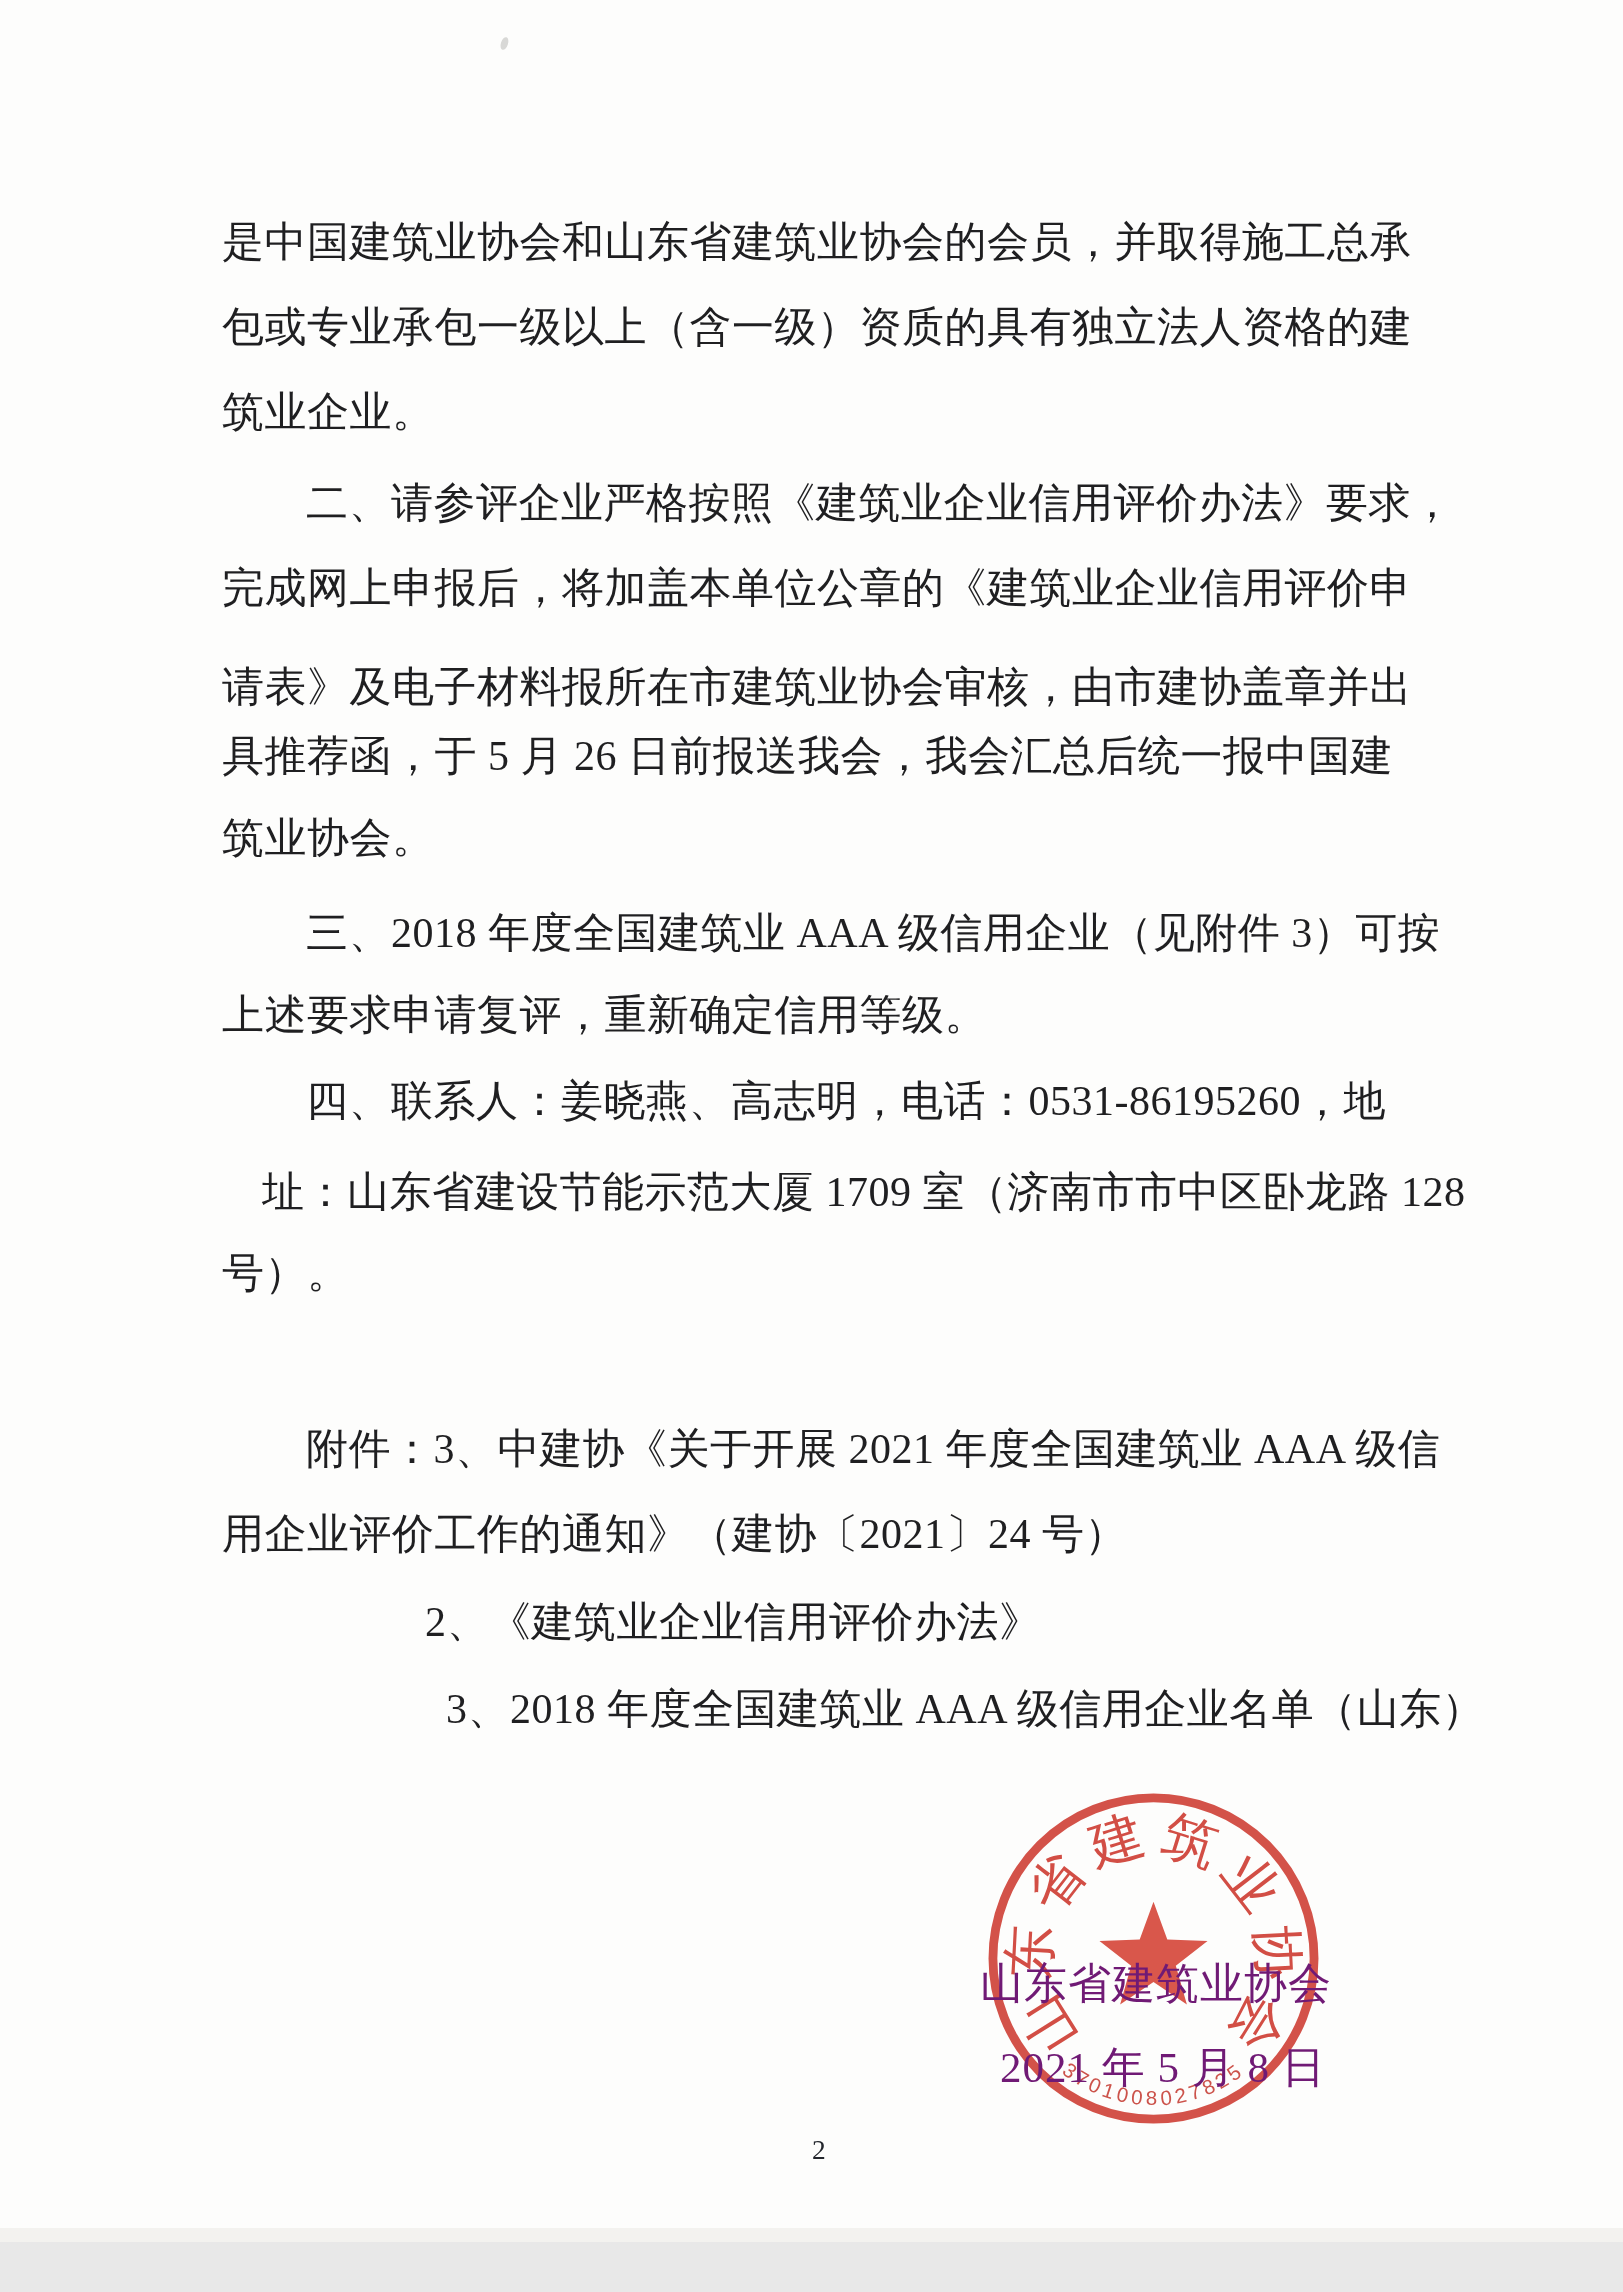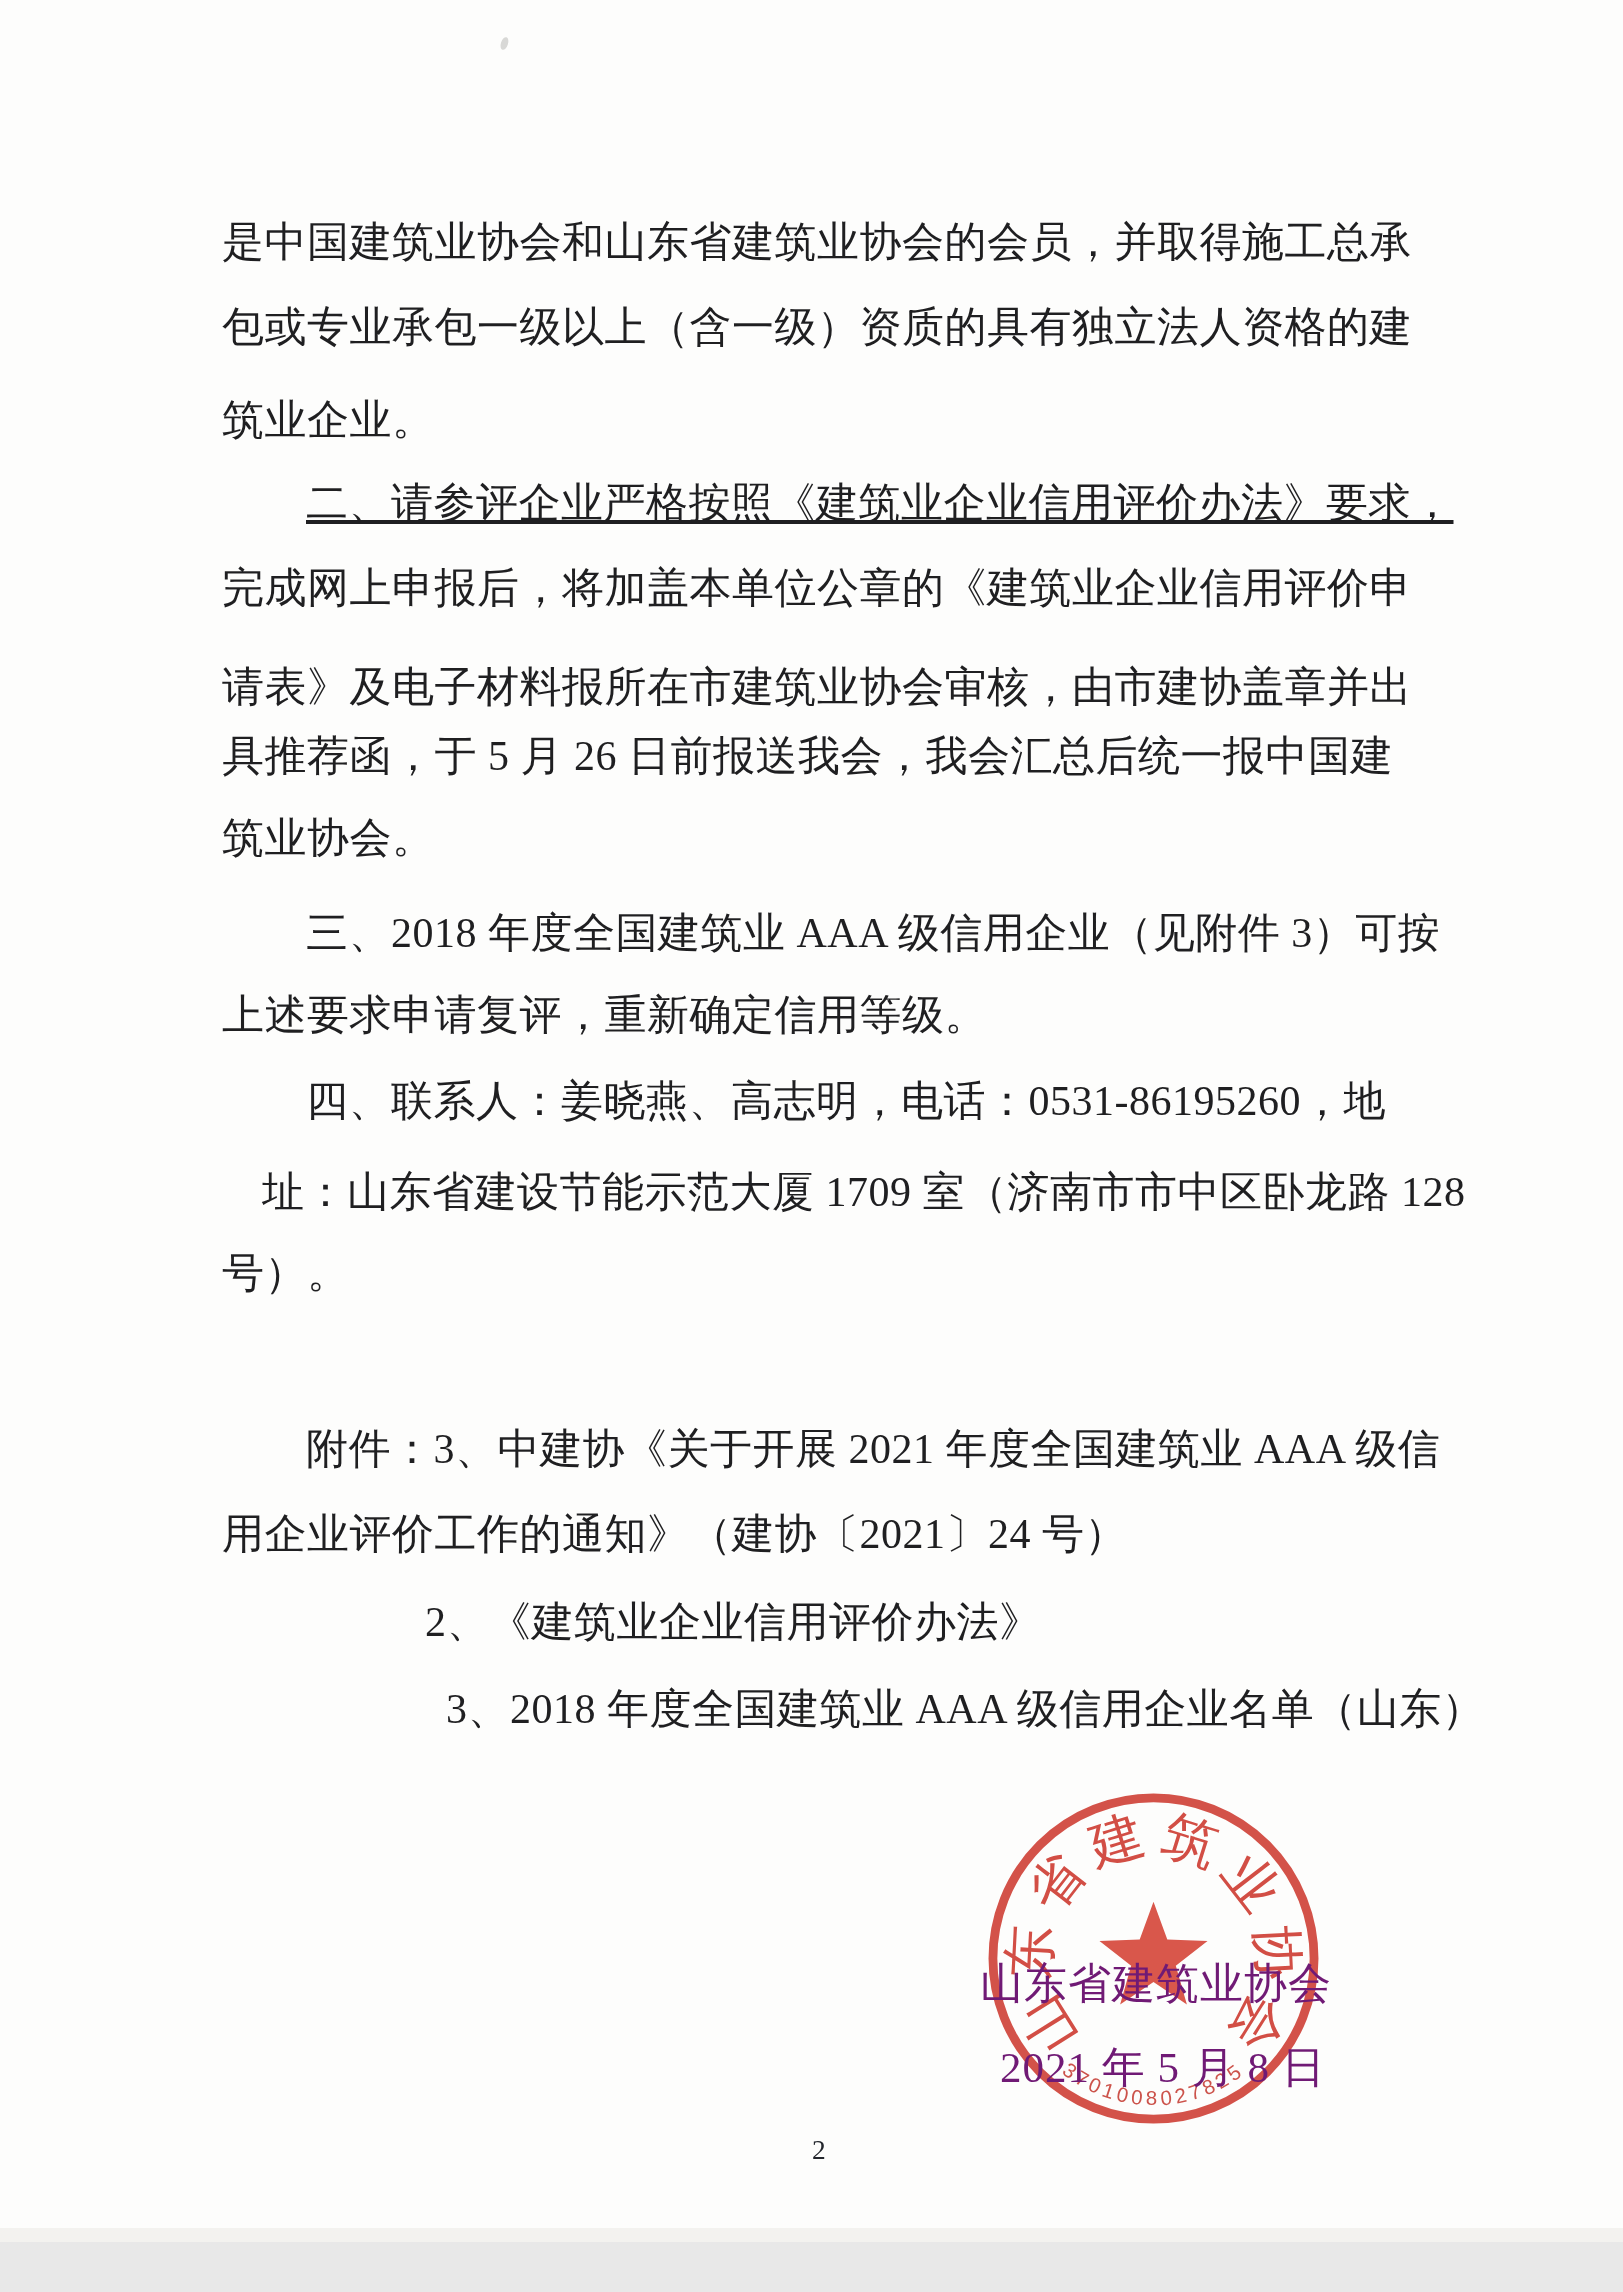--- a/index.html
+++ b/index.html
@@ -67,22 +67,22 @@
 </head>
 <body>
 
 <div class="page">
 
   <div class="speck"></div>
   <div class="bottom-shade"></div>
 
   <div class="tline" style="left:222px; top:219px;">是中国建筑业协会和山东省建筑业协会的会员，并取得施工总承</div>
   <div class="tline" style="left:222px; top:304px;font-family:Liberation Serif, serif;">包或专业承包一级以上（含一级）资质的具有独立法人资格的建</div>
-  <div class="tline" style="left:222px; top:389px;margin-top:8px;">筑业企业。</div>
-  <div class="tline" style="left:306px; top:480px;text-decoration:underline;">二、请参评企业严格按照《建筑业企业信用评价办法》要求，</div>
+  <div class="tline" style="left:222px; top:389px;">筑业企业。</div>
+  <div class="tline" style="left:306px; top:480px;">二、请参评企业严格按照《建筑业企业信用评价办法》要求，</div>
   <div class="tline" style="left:222px; top:565px;">完成网上申报后，将加盖本单位公章的《建筑业企业信用评价申</div>
   <div class="tline" style="left:222px; top:664px;">请表》及电子材料报所在市建筑业协会审核，由市建协盖章并出</div>
   <div class="tline" style="left:222px; top:733px;">具推荐函，于 5 月 26 日前报送我会，我会汇总后统一报中国建</div>
   <div class="tline" style="left:222px; top:815px;text-align:right;">筑业协会。</div>
   <div class="tline" style="left:306px; top:910px;">三、2018 年度全国建筑业 AAA 级信用企业（见附件 3）可按</div>
   <div class="tline" style="left:222px; top:992px;">上述要求申请复评，重新确定信用等级。</div>
   <div class="tline" style="left:306px; top:1078px;">四、联系人：姜晓燕、高志明，电话：0531-86195260，地</div>
   <div class="tline" style="left:222px; top:1169px;margin-left:40px;">址：山东省建设节能示范大厦 1709 室（济南市市中区卧龙路 128</div>
   <div class="tline" style="left:222px; top:1250px;">号）。</div>
 

